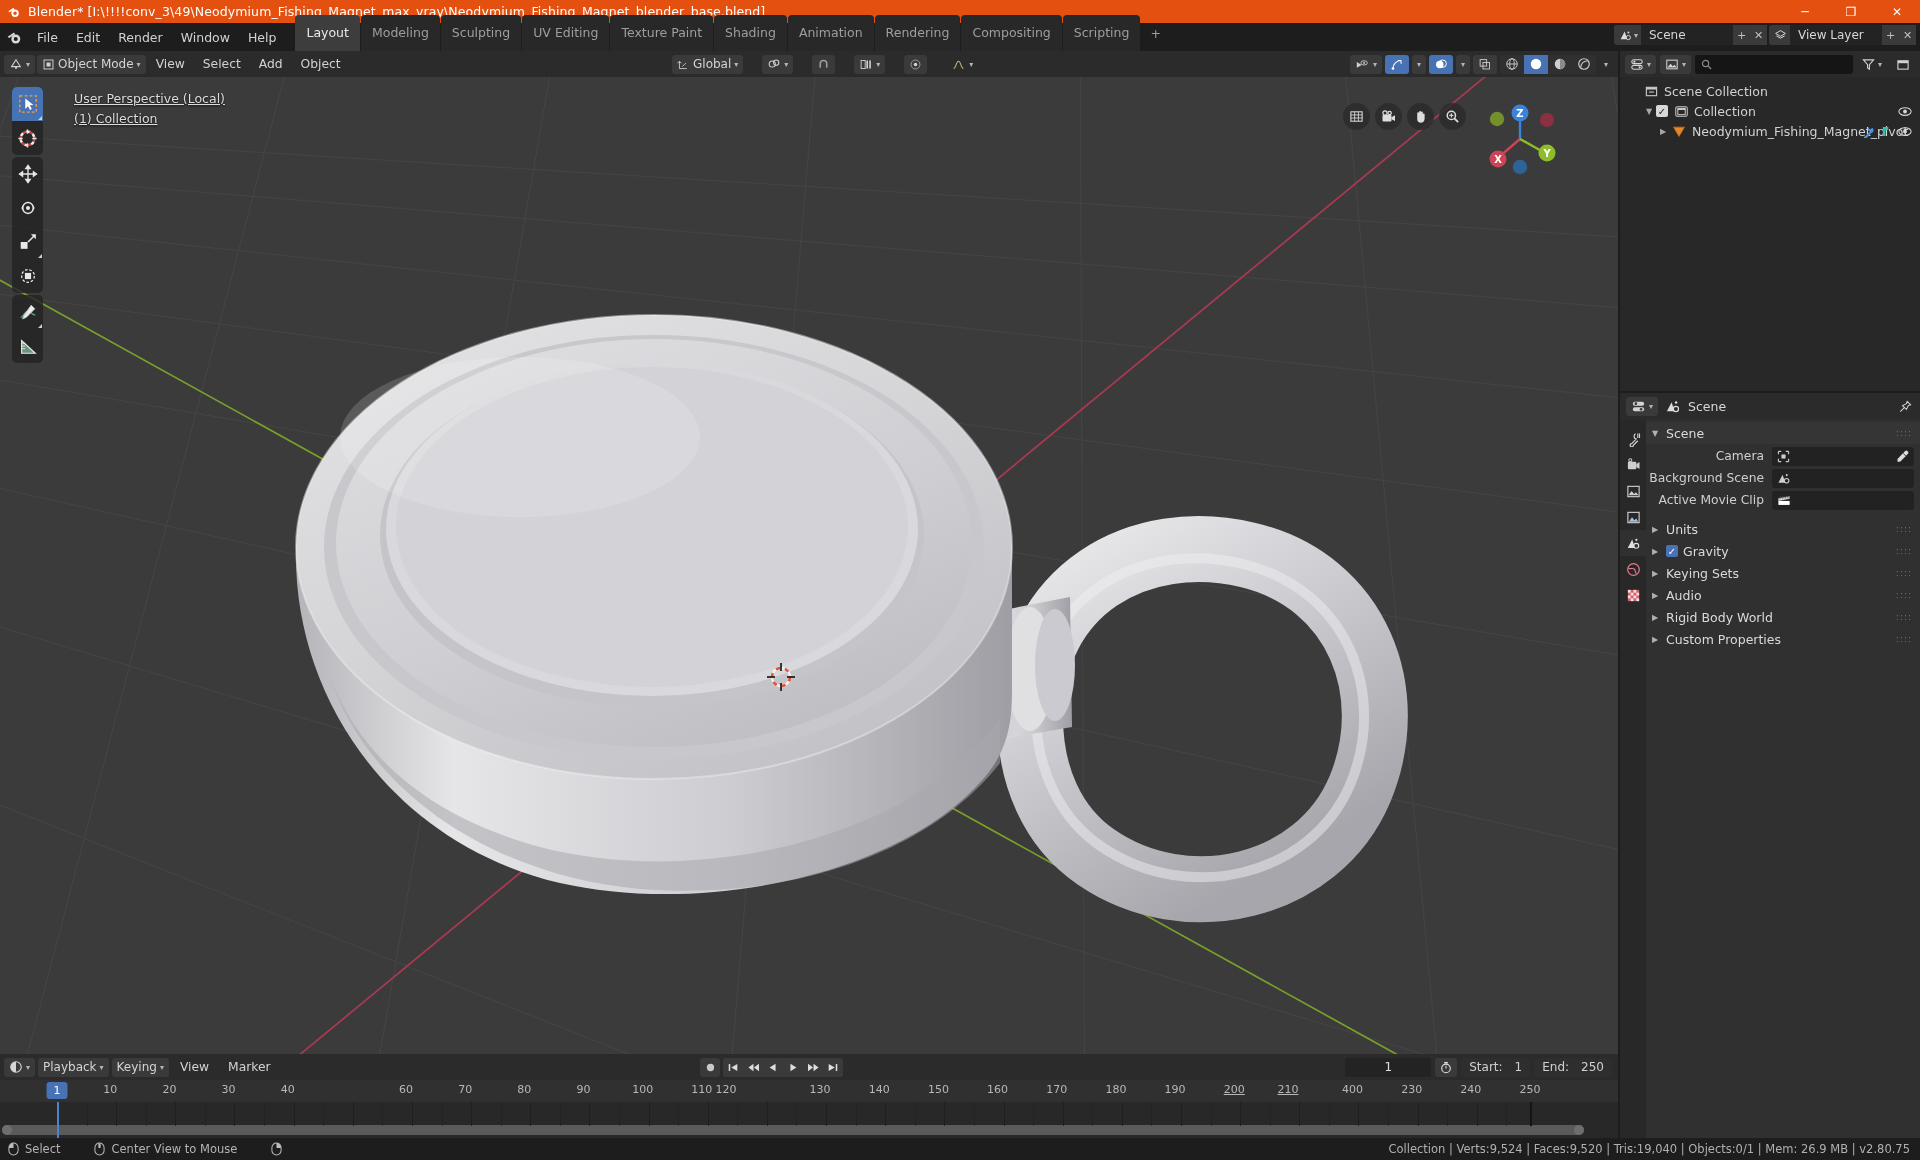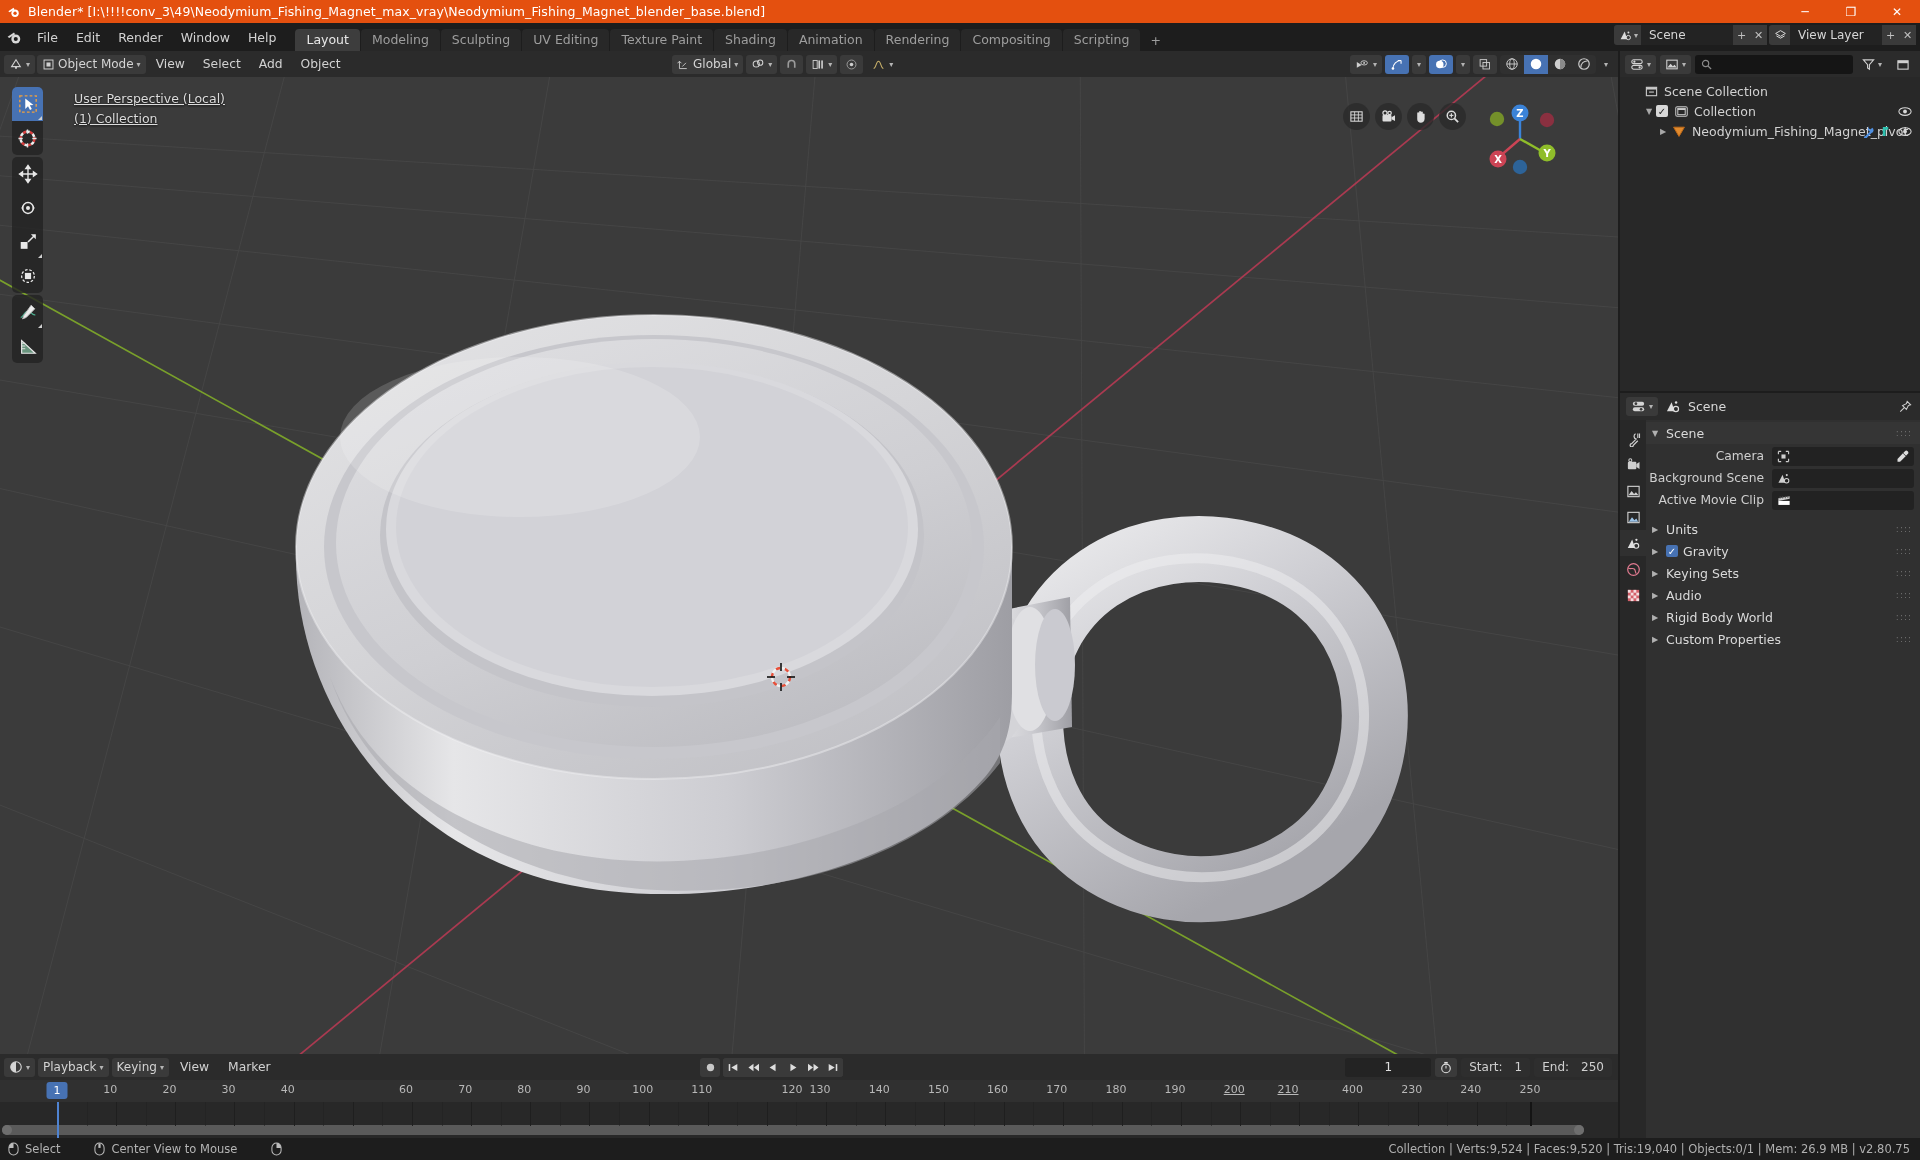--- a/index.html
+++ b/index.html
@@ -17,21 +17,21 @@
      justify-content:center; color:#fff; font-size:12px; }
 
   
   #topbar{ height:28px; flex:0 0 28px; background:#1d1d1d; display:flex; align-items:stretch;
      position:relative; }
   .blender-icon{ width:28px; display:flex;align-items:center;justify-content:center; }
   .menu-item{ display:flex;align-items:center;padding:0 9px;color:#d2d2d2;font-size:12.5px;
      white-space:nowrap;}
   .wstabs{ display:flex; align-items:flex-end; margin-left:10px; }
   .wstab{ padding:4px 11px 5px 11px; font-size:12.5px; color:#9e9e9e; background:#282828;
-     border-radius:4px 4px 0 0; margin-right:1px; white-space:nowrap; height:22px;
+     border-radius:4px 4px 0 0; margin-right:1px; white-space:nowrap; height:36px;
      display:flex;align-items:center;}
   .wstab.active{ background:#3d3d3d; color:#e8e8e8; }
   .wstab.plus{ background:transparent; color:#9e9e9e; padding:4px 9px;}
   #topbar-right{ position:absolute; right:4px; top:2px; display:flex; align-items:center; gap:2px; }
   .tb-field{ height:20px; display:flex; align-items:center; background:#232323;
      border-radius:3px; font-size:12px; color:#d6d6d6; }
   .tb-icobtn{ background:#3a3a3a; border-radius:3px 0 0 3px; padding:0 3px 0 5px; height:20px;
      display:flex;align-items:center;gap:2px; }
   .tb-name{ background:#232323; padding:0 8px; height:20px; display:flex;align-items:center;
      min-width:92px; }
@@ -45,21 +45,21 @@
 
   
   #vp-header{ height:26px; flex:0 0 26px; background:#2b2b2b; display:flex; align-items:center;
      padding:0 4px; gap:2px; position:relative; }
   .hdr-btn{ height:19px; background:#3a3a3a; border-radius:3px; display:flex;align-items:center;
      padding:0 5px; color:#d4d4d4; font-size:12px; gap:3px;}
   .hdr-btn.flat{ background:transparent; }
   .hdr-btn.on{ background:#4772b3; }
   .hdr-txt{ color:#d2d2d2; font-size:12.3px; padding:0 8px; white-space:nowrap;}
   .chev{ font-size:8px; color:#b4b4b4; }
-  #vp-header-center{ position:absolute; left:672px; display:flex; align-items:center; gap:3px;}
+  #vp-header-center{ position:absolute; left:672px; display:flex; align-items:center; gap:19px;}
   #vp-header-right{ position:absolute; right:5px; display:flex; align-items:center; gap:3px;}
   .seg{ display:flex; background:#303030; border-radius:4px; overflow:hidden;}
   .seg div{ width:24px;height:19px;display:flex;align-items:center;justify-content:center;}
   .seg div.sel{ background:#4772b3; }
 
   
   #viewport{ flex:1 1 auto; position:relative; overflow:hidden; background:#3b3b3b; min-height:0;}
   #vp-canvas{ position:absolute; inset:0; }
   #vp-overlay-txt{ position:absolute; left:74px; top:12px; color:#dcdcdc; font-size:12.5px;
      text-shadow:0 1px 2px rgba(0,0,0,.8); line-height:20px;text-decoration:underline;}
@@ -707,21 +707,21 @@
           <div class="tick" style="left: 169.398px; text-align: center;">20</div>
           <div class="tick" style="left: 228.554px;">30</div>
           <div class="tick" style="left: 287.711px;">40</div>
           <div class="tick" style="left: 346.867px; margin-top: 36px;">50</div>
           <div class="tick" style="left: 406.024px;">60</div>
           <div class="tick" style="left: 465.181px;">70</div>
           <div class="tick" style="left: 524.337px;">80</div>
           <div class="tick" style="left: 583.494px;">90</div>
           <div class="tick" style="left: 642.651px;">100</div>
           <div class="tick" style="left: 701.807px;">110</div>
-          <div class="tick" style="left: 792px;">120</div>
+          <div class="tick" style="left: 726px;">120</div>
           <div class="tick" style="left: 820.12px;">130</div>
           <div class="tick" style="left: 879.277px;">140</div>
           <div class="tick" style="left: 938.434px;">150</div>
           <div class="tick" style="left: 997.59px;">160</div>
           <div class="tick" style="left: 1056.75px;">170</div>
           <div class="tick" style="left: 1115.9px;">180</div>
           <div class="tick" style="left: 1175.06px;">190</div>
           <div class="tick" style="left: 1234.22px; text-decoration: underline;">200</div>
           <div class="tick" style="left: 1288px; text-decoration: underline;">210</div>
           <div class="tick" style="left: 1352.53px;">400</div>

